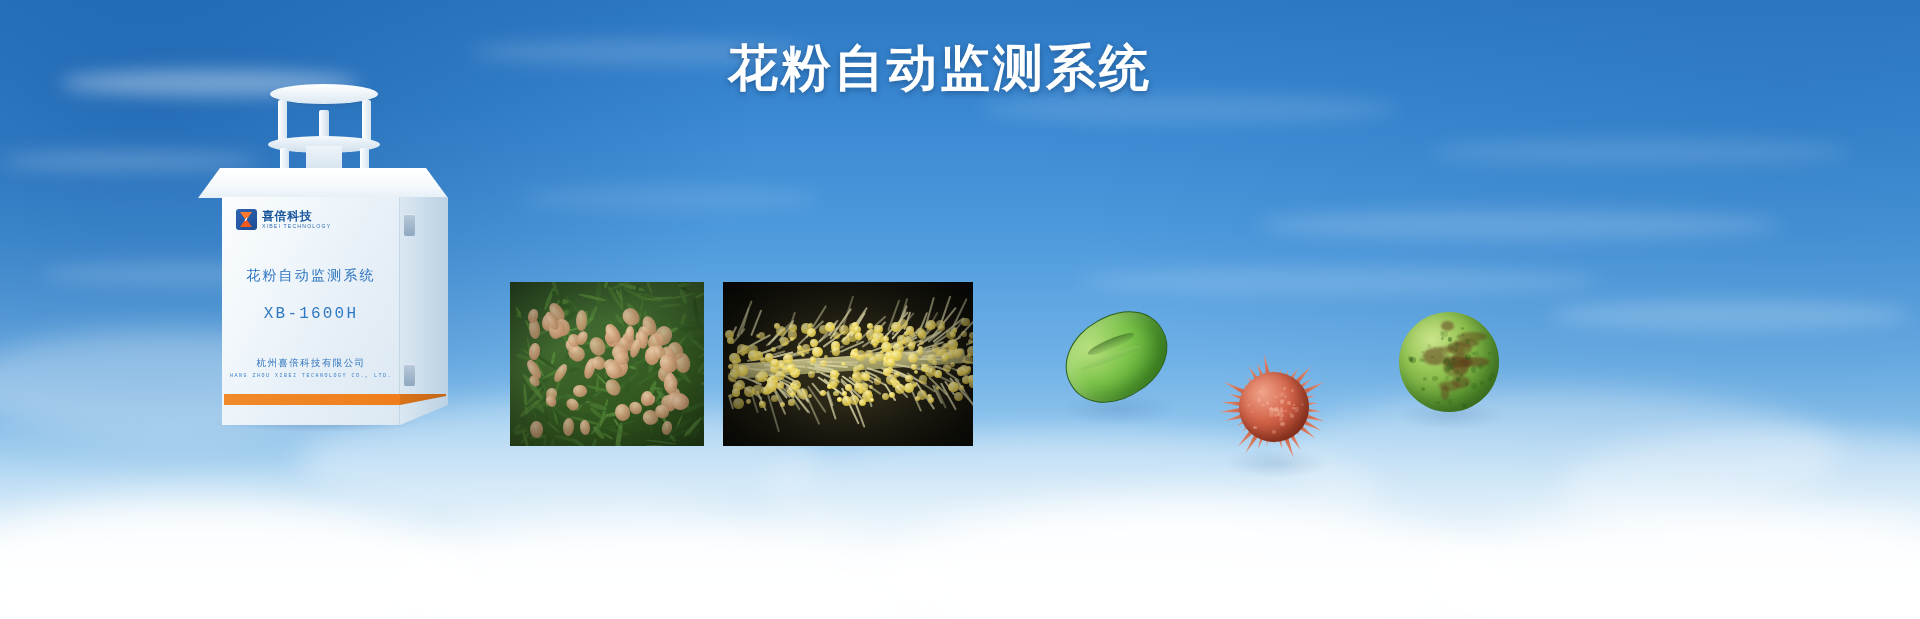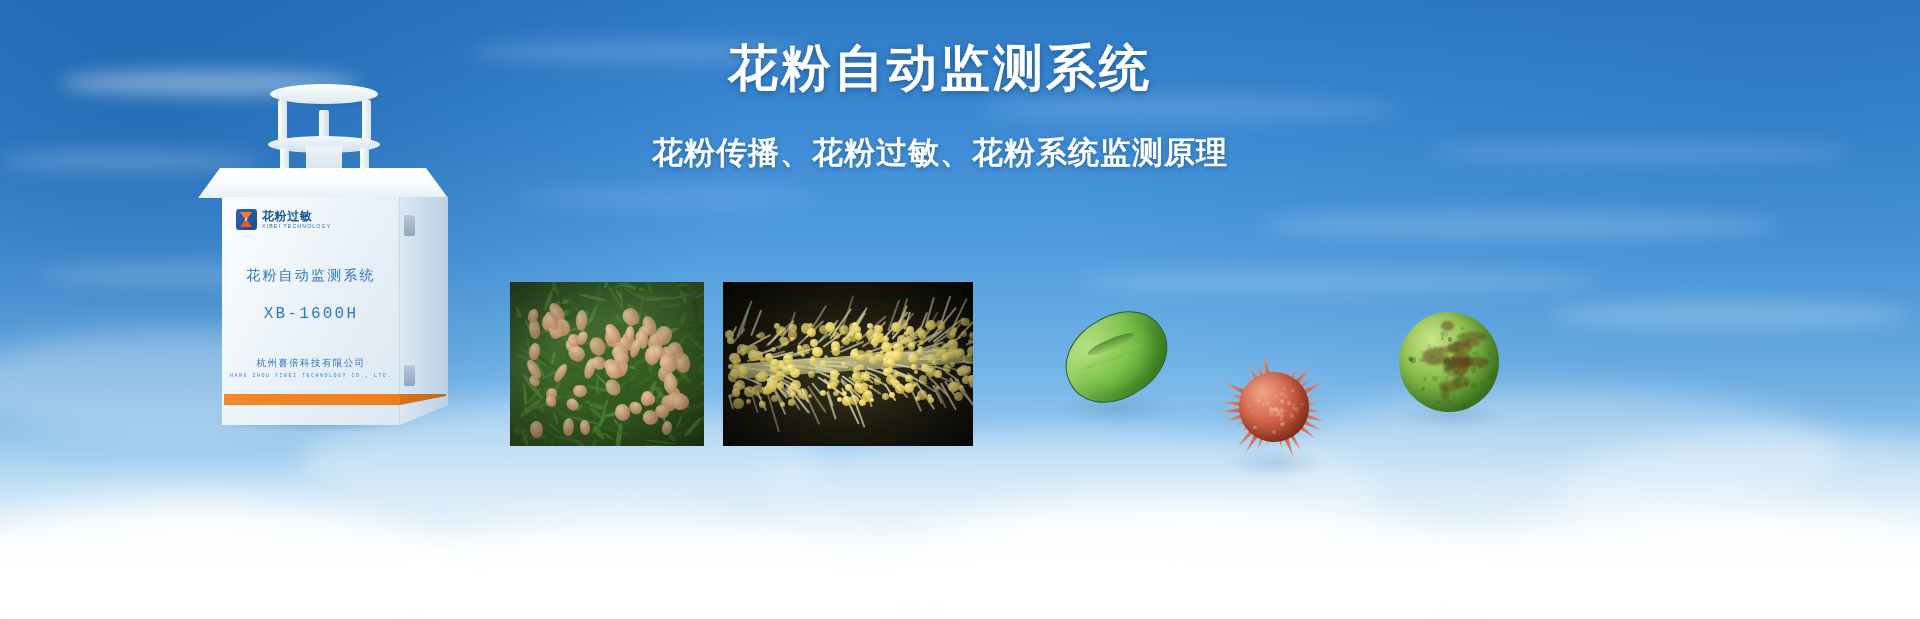--- a/index.html
+++ b/index.html
@@ -287,41 +287,40 @@
     <div class="body-shadow"></div>
     <div class="body-top"></div>
     <div class="body-side"></div>
     <div class="body-front"></div>
 
     <div class="inner-wrap">
 
       <div class="logo-row" style="left:14px;top:12px;">
         <div class="logo-mark"></div>
         <div class="logo-text">
-          <span class="logo-cn">花粉过敏</span>
+          <span class="logo-cn">喜倍科技</span>
           <span class="logo-en">XIBEI  TECHNOLOGY</span>
         </div>
       </div>
 
       <div class="dev-title" style="top:70px;">花粉自动监测系统</div>
       <div class="dev-model" style="top:108px;">XB-1600H</div>
       <div class="dev-corp" style="top:160px;">杭州喜倍科技有限公司</div>
       <div class="dev-corp-en" style="top:176px;">HANG ZHOU XIBEI TECHNOLOGY CO., LTD.</div>
     </div>
 
     <div class="orange-stripe"></div>
     <div class="orange-stripe-side"></div>
 
     <div class="latch" style="left:206px;top:130px;"></div>
     <div class="latch" style="left:206px;top:280px;"></div>
   </div>
 
   <div class="copy">
     <h1 class="title-main">花粉自动监测系统</h1>
-    <h3 class="title-tag">花粉传播、花粉过敏、花粉系统监测原理</h3>
   </div>
 
   <div class="photo photo-cedar">
     <div class="cedar-bg"></div>
     <div id="cedar-fx">
         <div class="needle" style="left:0.0px;top:116.4px;width:31.3px;height:2.6px;background:#56893a;transform:rotate(85.5deg);opacity:0.87"></div>
         <div class="needle" style="left:83.2px;top:96.9px;width:17.8px;height:2.4px;background:#56893a;transform:rotate(46.1deg);opacity:0.92"></div>
         <div class="needle" style="left:22.1px;top:121.9px;width:14.5px;height:4.7px;background:#4d7f33;transform:rotate(45.2deg);opacity:0.61"></div>
         <div class="needle" style="left:50.2px;top:46.8px;width:22.5px;height:2.0px;background:#56893a;transform:rotate(-15.2deg);opacity:0.89"></div>
         <div class="needle" style="left:85.5px;top:17.8px;width:9.3px;height:4.4px;background:#3f6d2c;transform:rotate(-76.8deg);opacity:0.50"></div>

